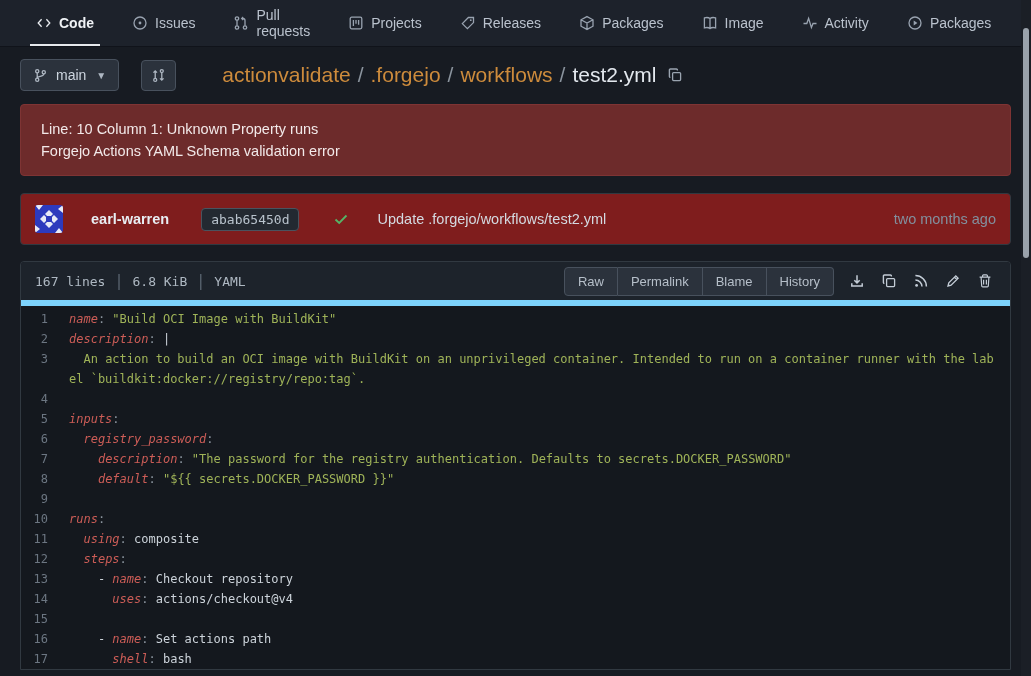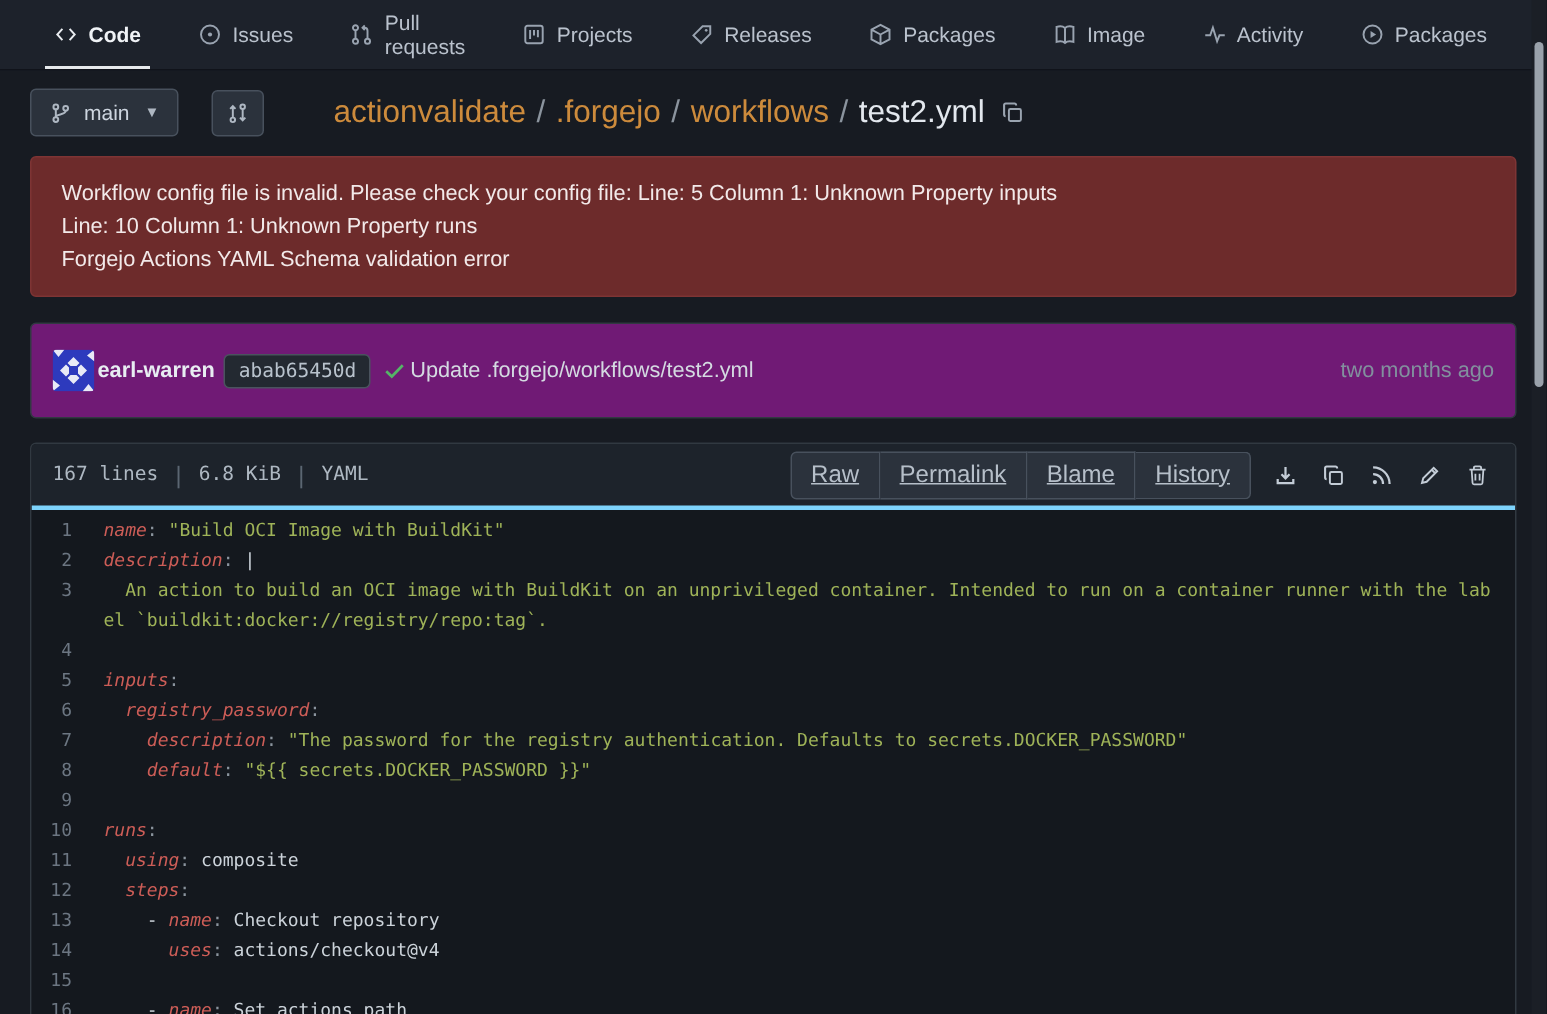--- a/index.html
+++ b/index.html
@@ -71,27 +71,27 @@
     border-radius:4px;
     padding:13px 20px;
     color:#f2e9e9;
     font-size:14.5px;
     line-height:22px;
   }
 
   
   .commit-box {
     margin-top:17px;
-    background:#701a75;
+    background:#7f1d1d;
     border:1px solid #313941;
     border-radius:4px;
-    height:64px;
+    height:52px;
     display:flex; align-items:center;
     padding:0 14px;
-    gap:2px;
+    gap:28px;
   }
   .avatar { width:28px; height:28px; border-radius:3px; overflow:hidden; flex:0 0 auto; }
   .commit-author { font-weight:bold; color:#e8edf2; font-size:14.5px; }
   .commit-hash {
     font-family:"DejaVu Sans Mono", monospace;
     font-size:13px;
     color:#b8c2cc;
     background:#232931;
     border:1px solid #4a535e;
     border-radius:4px;
@@ -108,40 +108,39 @@
     margin-top:16px;
     border:1px solid #313941;
     border-radius:4px 4px 0 0;
     overflow:hidden;
   }
   .file-header {
     background:#1d232b;
     height:44px;
     display:flex; align-items:center;
     padding:0 12px 0 14px;
-    border-bottom:3px solid #7dd3fc;
+    border-bottom:6px solid #7dd3fc;
   }
   .file-info {
     font-family:"DejaVu Sans Mono", monospace;
     font-size:13px;
     color:#aeb8c2;
     display:flex; align-items:center; gap:9px;
   }
   .file-info .sep { color:#5b6672; font-size:15px; }
   .file-actions { margin-left:auto; display:flex; align-items:center; }
   .seg-group { display:flex; }
   .seg-btn {
     background:#2b323c;
     border:1px solid #48515d;
     border-left-width:0;
     color:#b6bfc9;
-    font-size:16px;
+    font-size:13px;
     padding:6px 13px;
     cursor:pointer;
-    text-decoration:underline;
   }
   .seg-btn:first-child { border-left-width:1px; border-radius:4px 0 0 4px; }
   .seg-btn:last-child { border-radius:0 4px 4px 0; }
   .tool-icons { display:flex; align-items:center; gap:6px; margin-left:10px; }
   .tool-btn { color:#c3ccd6; padding:5px; cursor:pointer; border-radius:3px; }
 
   
   .code-area {
     background:#14181e;
     font-family:"DejaVu Sans Mono", monospace;
@@ -308,21 +307,20 @@
         <span class="crumb-copy">
           <svg width="16" height="16" viewBox="0 0 16 16" fill="none" stroke="currentColor" stroke-width="1.3">
             <rect x="5.6" y="5.6" width="8" height="8" rx="1"></rect>
             <path d="M10.4 3.4 V3 a1 1 0 0 0 -1 -1 H3.4 a1 1 0 0 0 -1 1 V9.4 a1 1 0 0 0 1 1 H3.4" stroke-width="1.4"></path>
           </svg>
         </span>
       </span>
   </div>
 
   <div class="error-banner">
-    <div>Workflow config file is invalid. Please check your config file: Line: 5 Column 1: Unknown Property inputs</div>
     <div>Line: 10 Column 1: Unknown Property runs</div>
     <div>Forgejo Actions YAML Schema validation error</div>
   </div>
 
   <div class="commit-box">
     <span class="avatar">
       <svg width="28" height="28" viewBox="0 0 28 28">
         <rect width="28" height="28" fill="#2d3abd"></rect>
         <path d="M0 0 h8 l-4 5 z M28 0 v8 l-5 -4 z M0 28 v-8 l5 4 z M28 28 h-8 l4 -5 z" fill="#e8eaf6"></path>
         <path d="M14 5 l4 4 -4 4 -4 -4 z M14 15 l4 4 -4 4 -4 -4 z M5 14 l4 -4 4 4 -4 4 z M15 14 l4 -4 4 4 -4 4 z" fill="#e8eaf6"></path>

